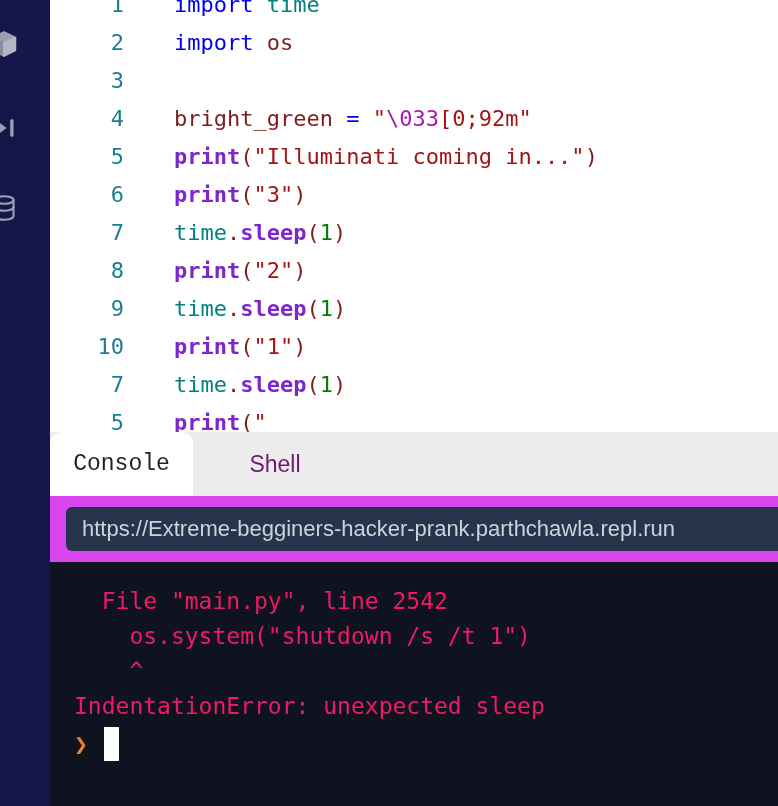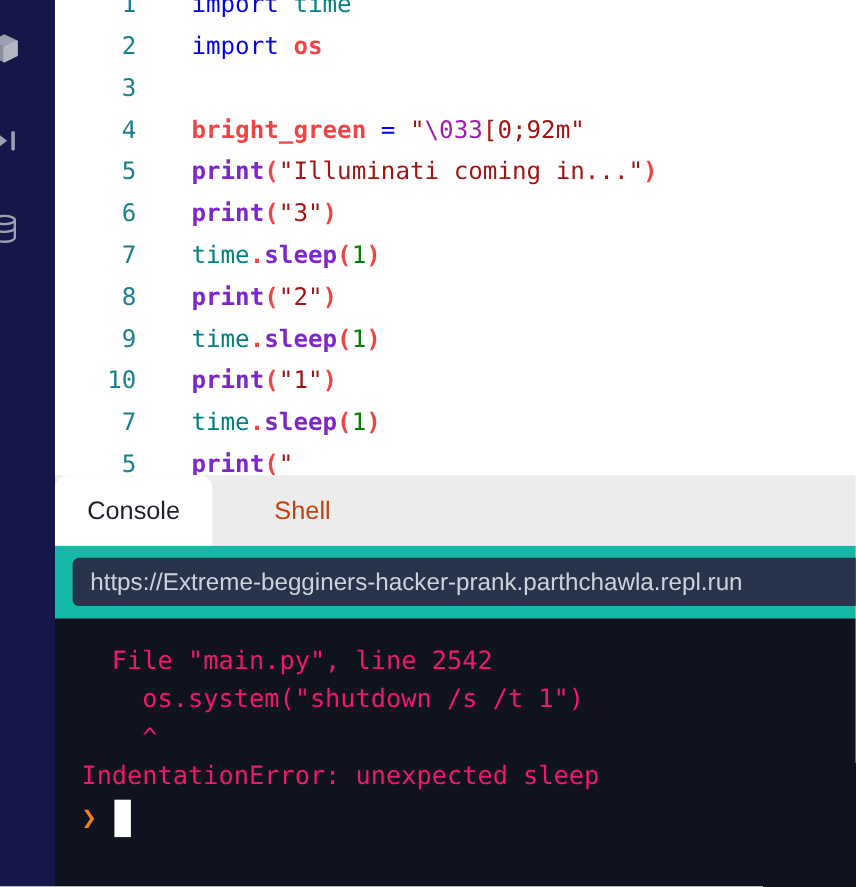--- a/index.html
+++ b/index.html
@@ -73,21 +73,21 @@
     user-select: none;
   }
   .code-text {
     display: inline-block;
     padding-left: 50px;
   }
 
   
   .t-kw   { color: #0000ee; }          
   .t-mod  { color: #008080; }          
-  .t-plain{ color: #ef4444; font-weight: bold; }          
+  .t-plain{ color: #7f1d1d; }          
   .t-op   { color: #0000ee; }          
   .t-str  { color: #a31515; }          
   .t-esc  { color: #a21caf; }          
   .t-fn   { color: #7d26cd; font-weight: bold; }          
   .t-num  { color: #008000; }          
 
   
   .tabbar {
     position: absolute;
     left: 50px; top: 432px;
@@ -106,34 +106,35 @@
     font-family: "Liberation Sans", sans-serif;
     cursor: default;
   }
   .tab-console {
     left: 0;
     width: 143px;
     background: #ffffff;
     color: #1f1f28;
     border-top-left-radius: 12px;
     border-top-right-radius: 12px;
+    font-family: Liberation Mono, monospace;
   }
   .tab-shell {
     left: 160px;
     width: 130px;
     background: transparent;
-    color: #c2410c;
+    color: #701a75;
   }
 
   
   .urlband {
     position: absolute;
     left: 50px; top: 496px;
     width: 728px; height: 66px;
-    background: #14b8a6;
+    background: #d946ef;
     z-index: 8;
   }
   .urlbox {
     position: absolute;
     left: 16px; top: 11px;
     width: 740px; height: 44px;
     background: #27344b;
     border-radius: 6px;
     display: flex;
     align-items: center;

